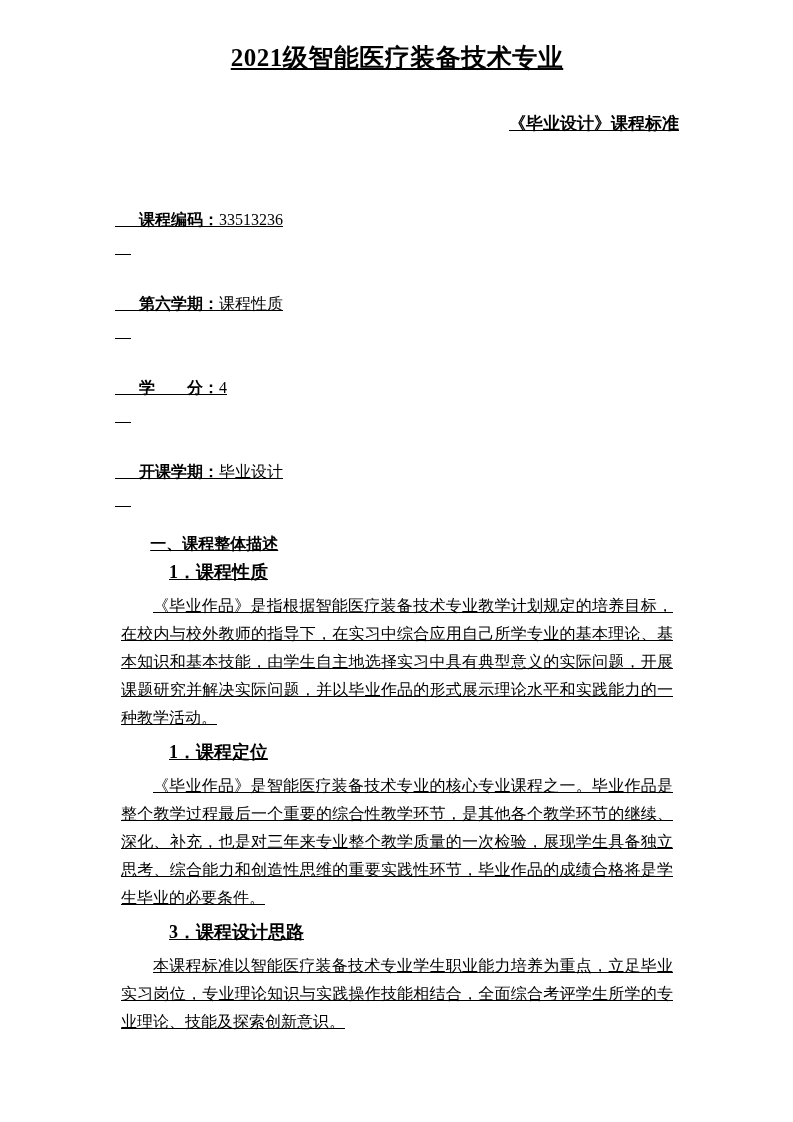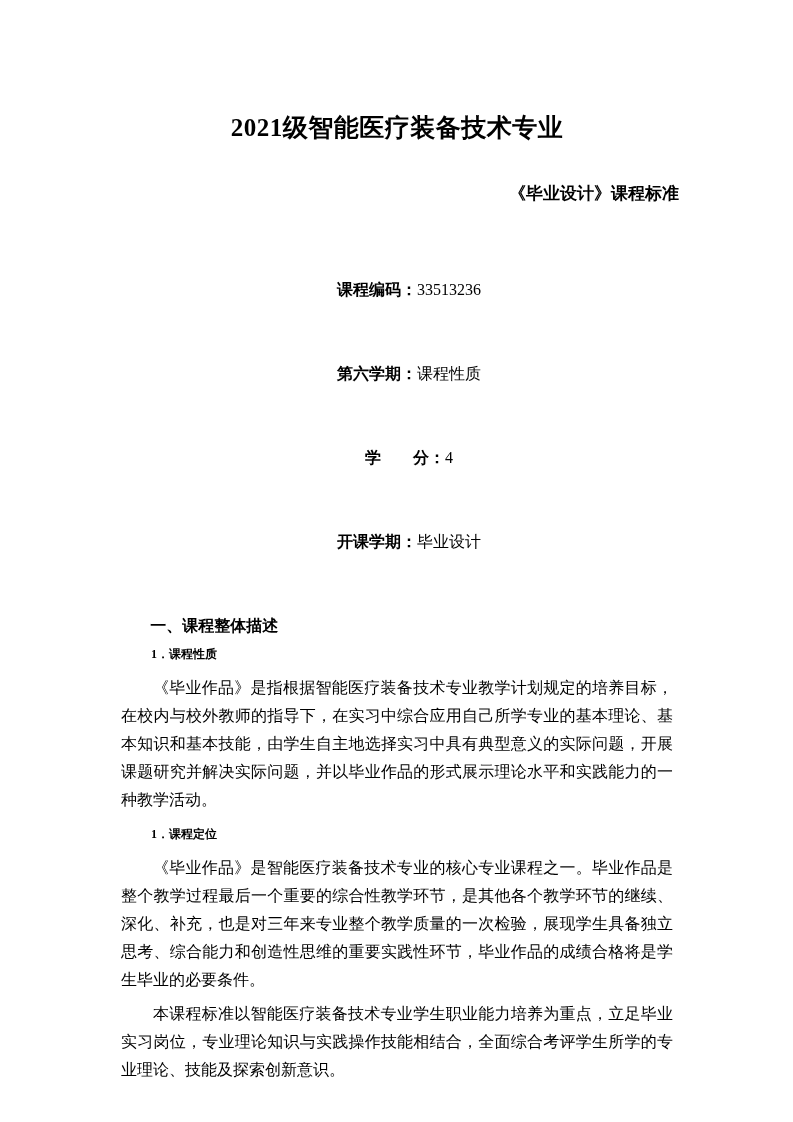--- a/index.html
+++ b/index.html
@@ -9,23 +9,24 @@
   }
   .page {
     position: relative;
     width: 793px;
     height: 1122px;
     margin: 0 auto;
     background: #ffffff;
     color: #000000;
     font-family: "Liberation Serif", "DejaVu Serif", serif;
     font-size: 16px;
-    padding: 112px 114px 40px 115px;
+    padding: 42px 114px 40px 115px;
     box-sizing: border-box;
     overflow: hidden;
+    text-decoration: underline;
   }
   .doc-title {
     margin: 0;
     font-size: 25px;
     font-weight: bold;
     text-align: center;
     line-height: 32px;
     letter-spacing: 0.5px;
   }
   .doc-subtitle {
@@ -35,36 +36,35 @@
     text-align: right;
     line-height: 24px;
     margin-top: 38px;
   }
   .meta-block {
     margin-top: 42px;
   }
   .meta-row {
     line-height: 28px;
     white-space: pre-wrap;
-    text-align: center;
   }
   .meta-label {
     font-weight: bold;
   }
   .h-level1 {
     margin: 0;
     font-size: 16px;
     font-weight: bold;
     line-height: 28px;
     text-indent: 2.2em;
   }
-  .gap-before    { margin-top: 28px; }
+  .gap-before    { margin-top: 16px; }
   .h-level2 {
     margin: 0;
-    font-size: 12px;
+    font-size: 18px;
     font-weight: bold;
     line-height: 28px;
     text-indent: 3em;
   }
   .para {
     margin: 6px;
     line-height: 28px;
     text-indent: 2em;
     text-align: justify;
   }
@@ -96,16 +96,17 @@
   <h3 class="h-level1 gap-before">一、课程整体描述</h3>
 
   <h4 class="h-level2">1．课程性质</h4>
 
   <p class="para">《毕业作品》是指根据智能医疗装备技术专业教学计划规定的培养目标，在校内与校外教师的指导下，在实习中综合应用自己所学专业的基本理论、基本知识和基本技能，由学生自主地选择实习中具有典型意义的实际问题，开展课题研究并解决实际问题，并以毕业作品的形式展示理论水平和实践能力的一种教学活动。</p>
 
   <h4 class="h-level2">1．课程定位</h4>
 
   <p class="para">《毕业作品》是智能医疗装备技术专业的核心专业课程之一。毕业作品是整个教学过程最后一个重要的综合性教学环节，是其他各个教学环节的继续、深化、补充，也是对三年来专业整个教学质量的一次检验，展现学生具备独立思考、综合能力和创造性思维的重要实践性环节，毕业作品的成绩合格将是学生毕业的必要条件。</p>
 
+  <h4 class="h-level2">3．课程设计思路</h4>
 
   <p class="para">本课程标准以智能医疗装备技术专业学生职业能力培养为重点，立足毕业实习岗位，专业理论知识与实践操作技能相结合，全面综合考评学生所学的专业理论、技能及探索创新意识。</p>
 
 </div>
 
 </body></html>

